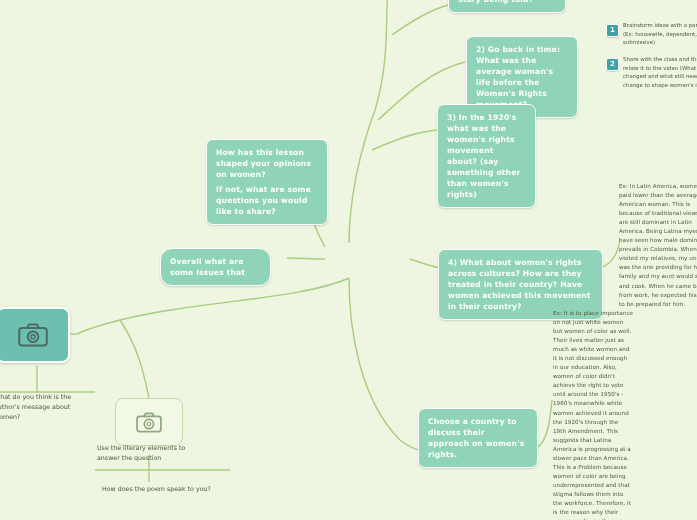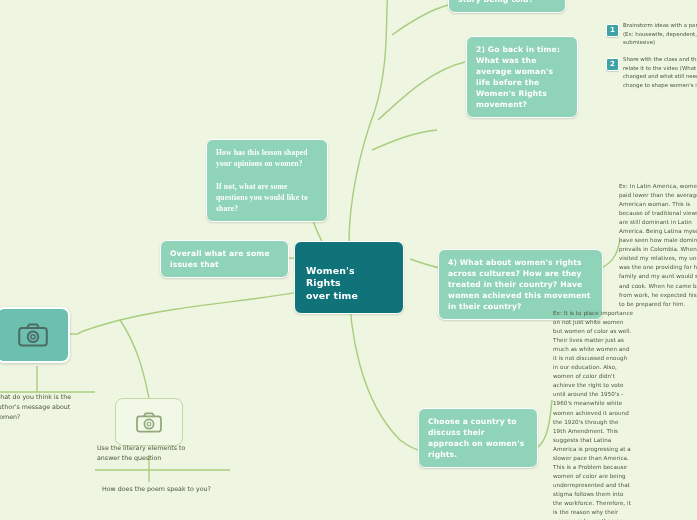--- a/index.html
+++ b/index.html
@@ -30,21 +30,21 @@
     border:1.5px solid #ffffff;
   }
   .node.center{
     background:#11737a;
     border:1.5px solid #ffffff;
     font-size:9.4px;
     line-height:1.35;
     padding:10px 11px;
   }
   .node p{margin:0;}
-  .node p + p{margin-top:12px;}
+  .node p + p{margin-top:4px;}
 
   
   .plain{
     position:absolute;
     color:#4a5a3a;
     font-size:5.6px;
     line-height:1.62;
     letter-spacing:0.05px;
     box-sizing:border-box;
   }
@@ -151,40 +151,39 @@
   </svg>
 
   <div class="node teal-light" style="left:448px;top:-14px;width:118px;">
     <p>story being told?</p>
   </div>
 
   <div class="node teal-light" style="left:466px;top:36px;width:112px;">
     <p>2) Go back in time: What was the average woman's life before the Women's Rights movement?</p>
   </div>
 
-
-  <div class="node center" style="left:294px;top:241px;width:110px;white-space:pre-line;">
-    <span>Women's Rights
-over time</span>
-  </div>
+  <div class="node teal-light" style="left:437px;top:104px;width:99px;">
+    <p>3) In the 1920's what was the women's rights movement about? (say something other than women's rights)</p>
+  </div>
+
 
   <div class="node teal-light" style="left:438px;top:249px;width:165px;">
     <p>4) What about women's rights across cultures? How are they treated in their country? Have women achieved this movement in their country?</p>
   </div>
 
   <div class="node teal-light" style="left:418px;top:408px;width:120px;">
     <p>Choose a country to discuss their approach on women's rights.</p>
   </div>
 
-  <div class="node teal-light" style="left:206px;top:139px;width:122px;font-family:Liberation Serif, serif;">
+  <div class="node teal-light" style="left:206px;top:139px;width:122px;">
     <p>How has this lesson shaped your opinions on women?</p>
     <p>If not, what are some questions you would like to share?</p>
   </div>
 
-  <div class="node teal-light" style="left:160px;top:240px;width:129px;">
+  <div class="node teal-light" style="left:160px;top:248px;width:111px;border-radius:12px;">
     <p>Overall what are some issues that</p>
   </div>
 
   <div class="numitem" style="left:606px;top:21px;width:112px;">
     <div class="numbadge">1</div>
     <div class="numtext">Brainstorm ideas with a partner. (Ex: housewife, dependent, submissive)</div>
   </div>
 
   <div class="numitem" style="left:606px;top:55px;width:112px;">
     <div class="numbadge">2</div>

